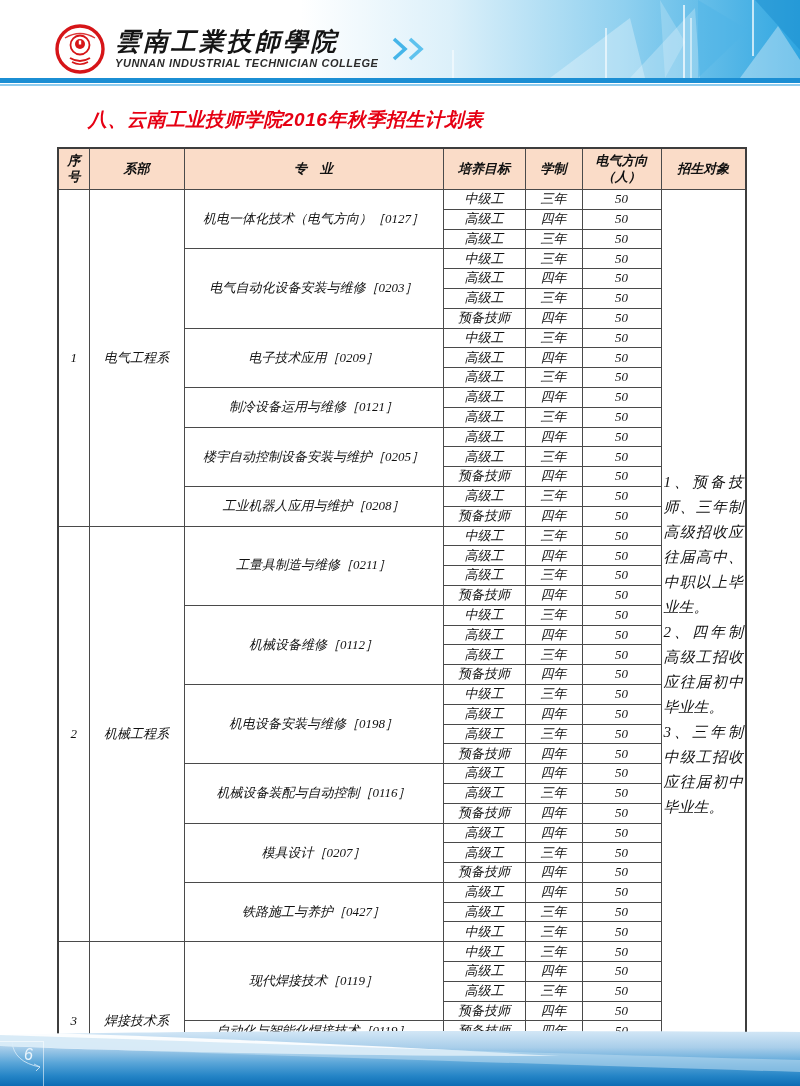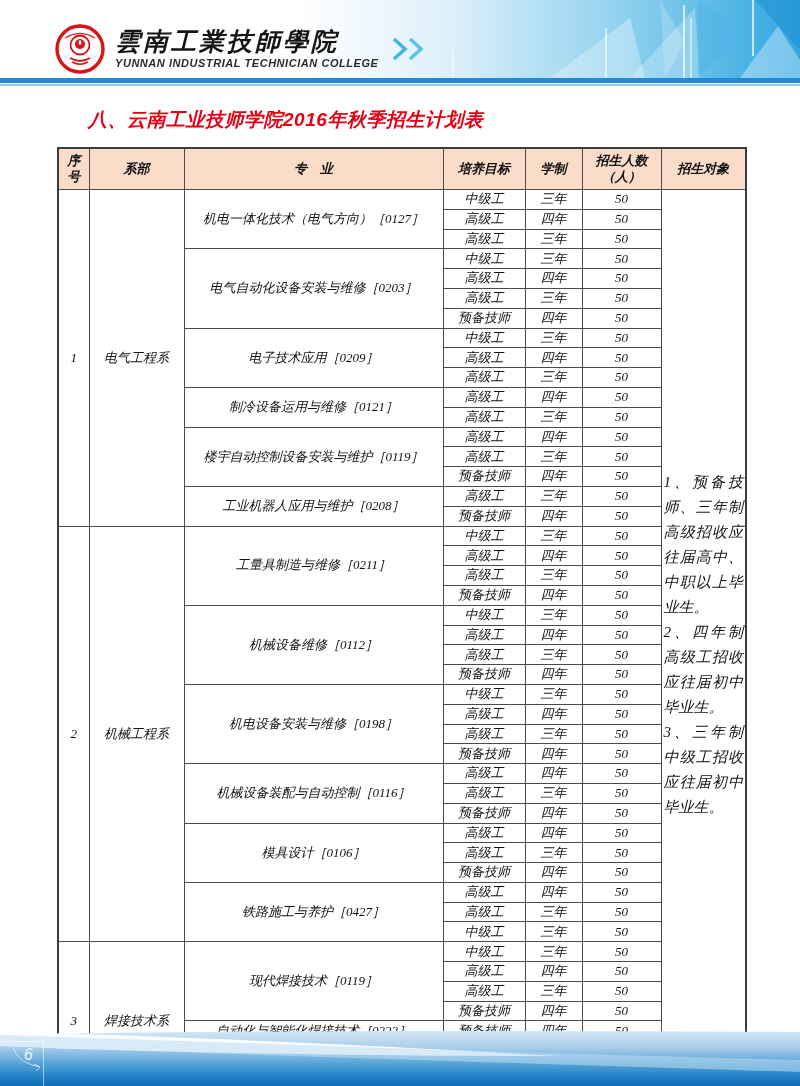--- a/index.html
+++ b/index.html
@@ -107,21 +107,21 @@
         <col style="width:79px">
         <col style="width:85px">
     </colgroup>
     <thead>
       <tr>
         <th>序号</th>
         <th>系部</th>
         <th>专　业</th>
         <th>培养目标</th>
         <th>学制</th>
-        <th>招生人数（人）</th>
+        <th>电气方向（人）</th>
         <th>招生对象</th>
       </tr>
     </thead>
     <tbody id="tbody">
         <tr>
           <td rowspan="17">1</td>
           <td rowspan="17">电气工程系</td>
           <td class="major" rowspan="3">机电一体化技术（电气方向）［0127］</td>
           <td>中级工</td>
           <td>三年</td>
@@ -186,21 +186,21 @@
           <td>高级工</td>
           <td>四年</td>
           <td>50</td>
         </tr>
         <tr>
           <td>高级工</td>
           <td>三年</td>
           <td>50</td>
         </tr>
         <tr>
-          <td class="major" rowspan="3">楼宇自动控制设备安装与维护［0119］</td>
+          <td class="major" rowspan="3">楼宇自动控制设备安装与维护［0205］</td>
           <td>高级工</td>
           <td>四年</td>
           <td>50</td>
         </tr>
         <tr>
           <td>高级工</td>
           <td>三年</td>
           <td>50</td>
         </tr>
         <tr>
@@ -294,21 +294,21 @@
           <td>高级工</td>
           <td>三年</td>
           <td>50</td>
         </tr>
         <tr>
           <td>预备技师</td>
           <td>四年</td>
           <td>50</td>
         </tr>
         <tr>
-          <td class="major" rowspan="3">模具设计［0106］</td>
+          <td class="major" rowspan="3">模具设计［0207］</td>
           <td>高级工</td>
           <td>四年</td>
           <td>50</td>
         </tr>
         <tr>
           <td>高级工</td>
           <td>三年</td>
           <td>50</td>
         </tr>
         <tr>
@@ -349,21 +349,21 @@
           <td>高级工</td>
           <td>三年</td>
           <td>50</td>
         </tr>
         <tr>
           <td>预备技师</td>
           <td>四年</td>
           <td>50</td>
         </tr>
         <tr>
-          <td class="major">自动化与智能化焊接技术［0222］</td>
+          <td class="major">自动化与智能化焊接技术［0119］</td>
           <td>预备技师</td>
           <td>四年</td>
           <td>50</td>
         </tr>
         <tr>
           <td class="major" rowspan="3">冷作钣金加工［0120］</td>
           <td>中级工</td>
           <td>三年</td>
           <td>50</td>
         </tr>

